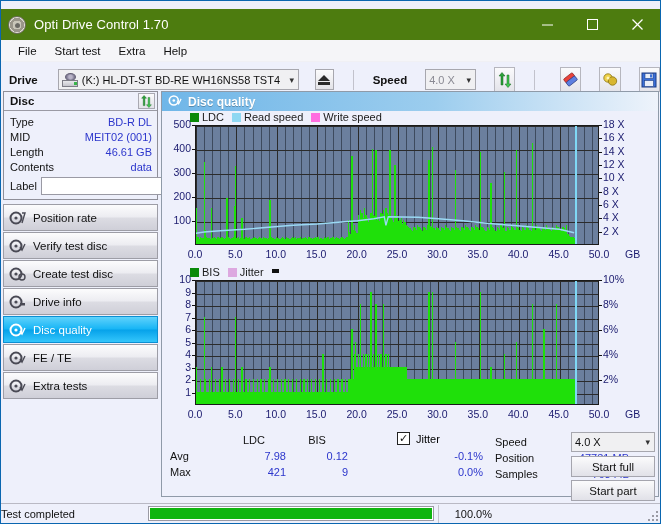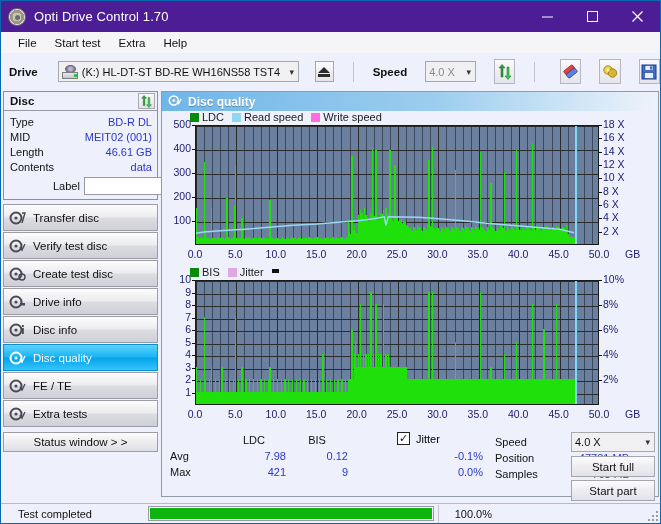--- a/index.html
+++ b/index.html
@@ -15,22 +15,22 @@
   #app {
     width:661px; height:524px;
     position:relative;
     border:1px solid #0a66b0;
     background:#eef0fb;
     overflow:hidden;
   }
 
   
   .titlebar {
-    height:31px; background:#4c1d95; display:flex; align-items:center;
-    padding:0 0 0 7px; position:relative;
+    height:31px; background:#4d7c0f; display:flex; align-items:center;
+    padding:0 0 0 7px; position:relative;margin-top:8px;
   }
   .title-icon {
     width:18px; height:18px; border-radius:50%;
     background:radial-gradient(circle at 50% 50%, #f4f2ea 0 18%, #c9c6b8 19% 38%, #9a968a 39% 62%, #e8e5db 63% 82%, #8e8a7e 83% 100%);
     border:1px solid #6f6c62; margin-right:8px; flex:0 0 auto;
     position:relative;
   }
   .title-icon::after{
     content:""; position:absolute; left:6px; top:6px; width:5px; height:5px;
     border-radius:50%; background:#6b6a64;
@@ -107,21 +107,21 @@
   .panel-head .t { font-weight:bold; font-size:11.5px; color:#111; }
   .mini-btn {
     width:17px;height:16px;border:1px solid #a9a9b2;
     background:linear-gradient(#fafafc,#e2e2e8);
     display:flex;align-items:center;justify-content:center;
   }
   .disc-rows { padding:3px 5px 4px 6px; }
   .drow { display:flex; justify-content:space-between; align-items:center; height:15px; }
   .dk { color:#111; font-size:11px; }
   .dv { color:#2c36cc; font-size:11px; }
-  .label-row { display:flex; align-items:center; gap:4px; margin-top:2px; height:19px;margin-left:43px;}
+  .label-row { display:flex; align-items:center; gap:4px; margin-top:2px; height:19px;}
   .label-input {
     flex:1; height:18px; border:1px solid #9a9aa4; background:#fff;
   }
   .cdbtn {
     width:19px;height:19px;border:1px solid #a9a9b2;
     background:linear-gradient(#fafafc,#e2e2e8);
     display:flex;align-items:center;justify-content:center;
   }
   .cd-glyph{width:13px;height:13px;border-radius:50%;
     background:radial-gradient(circle at 50% 50%, #fdfbe0 0 18%, #d8d08a 19% 40%, #b5ab55 41% 68%, #efe9ae 69% 88%, #9d9447 89% 100%);
@@ -196,21 +196,21 @@
     align-items:center; justify-content:center;
   }
 
   
   .statusbar {
     position:absolute; left:0; right:0; bottom:0; height:20px;
     background:#eef0fb; display:flex; align-items:center;
     border-top:1px solid #b9b9c4;
   }
   .sb-cell { height:18px; display:flex; align-items:center; font-size:11px; color:#111; }
-  .sb-text { padding-left:17px; width:145px; }
+  .sb-text { padding-left:0; width:145px; }
   .progress-outer {
     width:286px; height:15px; border:1px solid #9a9aa4; background:#fff;
     position:relative; margin-left:2px;
   }
   .progress-fill { position:absolute; left:1px; top:1px; bottom:1px; background:#0fb50f; }
   .sb-pct { width:62px; justify-content:flex-end; padding-right:8px;
             border-left:1px solid #c3c3cc; margin-left:4px; height:18px;}
   .sb-time { flex:1; justify-content:flex-end; padding-right:16px;
              border-left:1px solid #c3c3cc; height:18px;}
   .grip { position:absolute; right:2px; bottom:2px; width:11px; height:11px; }
@@ -356,21 +356,21 @@
 
       <div class="nav">
         <div class="navitem">
           <span class="nav-ico">
             <svg width="17" height="16" viewBox="0 0 17 16">
                 <circle cx="7" cy="8" r="5.5" fill="none" stroke="#4a4a55" stroke-width="2"></circle>
                 <circle cx="7" cy="8" r="1.6" fill="#4a4a55"></circle>
                 <path d="M13 3 L16 3 L13 13" fill="none" stroke="#4a4a55" stroke-width="1.4"></path>
               </svg>
           </span>
-          <span>Transfer disc</span>
+          <span>Position rate</span>
         </div>
         <div class="navitem">
           <span class="nav-ico">
             <svg width="17" height="16" viewBox="0 0 17 16">
                 <circle cx="7" cy="8" r="5.5" fill="none" stroke="#4a4a55" stroke-width="2"></circle>
                 <circle cx="7" cy="8" r="1.6" fill="#4a4a55"></circle>
                 <path d="M11 9 l2 3 l3 -6" fill="none" stroke="#4a4a55" stroke-width="1.4"></path>
               </svg>
           </span>
           <span>Verify test disc</span>
@@ -388,31 +388,20 @@
         <div class="navitem">
           <span class="nav-ico">
             <svg width="17" height="16" viewBox="0 0 17 16">
                 <circle cx="7" cy="8" r="5.5" fill="none" stroke="#4a4a55" stroke-width="2"></circle>
                 <circle cx="7" cy="8" r="1.6" fill="#4a4a55"></circle>
                 <rect x="11" y="9" width="5" height="2.5" fill="#4a4a55"></rect>
               </svg>
           </span>
           <span>Drive info</span>
         </div>
-        <div class="navitem">
-          <span class="nav-ico">
-            <svg width="17" height="16" viewBox="0 0 17 16">
-                <circle cx="7" cy="8" r="5.5" fill="none" stroke="#4a4a55" stroke-width="2"></circle>
-                <circle cx="7" cy="8" r="1.6" fill="#4a4a55"></circle>
-                <rect x="13" y="3" width="1.8" height="2" fill="#4a4a55"></rect>
-                <rect x="13" y="6" width="1.8" height="6" fill="#4a4a55"></rect>
-              </svg>
-          </span>
-          <span>Disc info</span>
-        </div>
         <div class="navitem sel">
           <span class="nav-ico">
             <svg width="17" height="16" viewBox="0 0 17 16">
                 <circle cx="7" cy="8" r="5.5" fill="none" stroke="#fff" stroke-width="2"></circle>
                 <circle cx="7" cy="8" r="1.6" fill="#fff"></circle>
                 <path d="M11 9 l2 3 l3 -6" fill="none" stroke="#fff" stroke-width="1.4"></path>
               </svg>
           </span>
           <span>Disc quality</span>
         </div>
@@ -431,21 +420,20 @@
             <svg width="17" height="16" viewBox="0 0 17 16">
                 <circle cx="7" cy="8" r="5.5" fill="none" stroke="#4a4a55" stroke-width="2"></circle>
                 <circle cx="7" cy="8" r="1.6" fill="#4a4a55"></circle>
                 <path d="M11 9 l2 3 l3 -6" fill="none" stroke="#4a4a55" stroke-width="1.4"></path>
               </svg>
           </span>
           <span>Extra tests</span>
         </div>
       </div>
 
-      <div class="statusbtn">Status window &gt; &gt;</div>
     </div>
 
     <div class="right">
       <div class="dq-head">
         <span>
           <svg width="14" height="13" viewBox="0 0 17 16">
               <circle cx="7" cy="8" r="5.5" fill="none" stroke="#fff" stroke-width="2"></circle>
               <circle cx="7" cy="8" r="1.6" fill="#fff"></circle>
               <path d="M11 9 l2 3 l3 -6" fill="none" stroke="#fff" stroke-width="1.4"></path>
             </svg>

